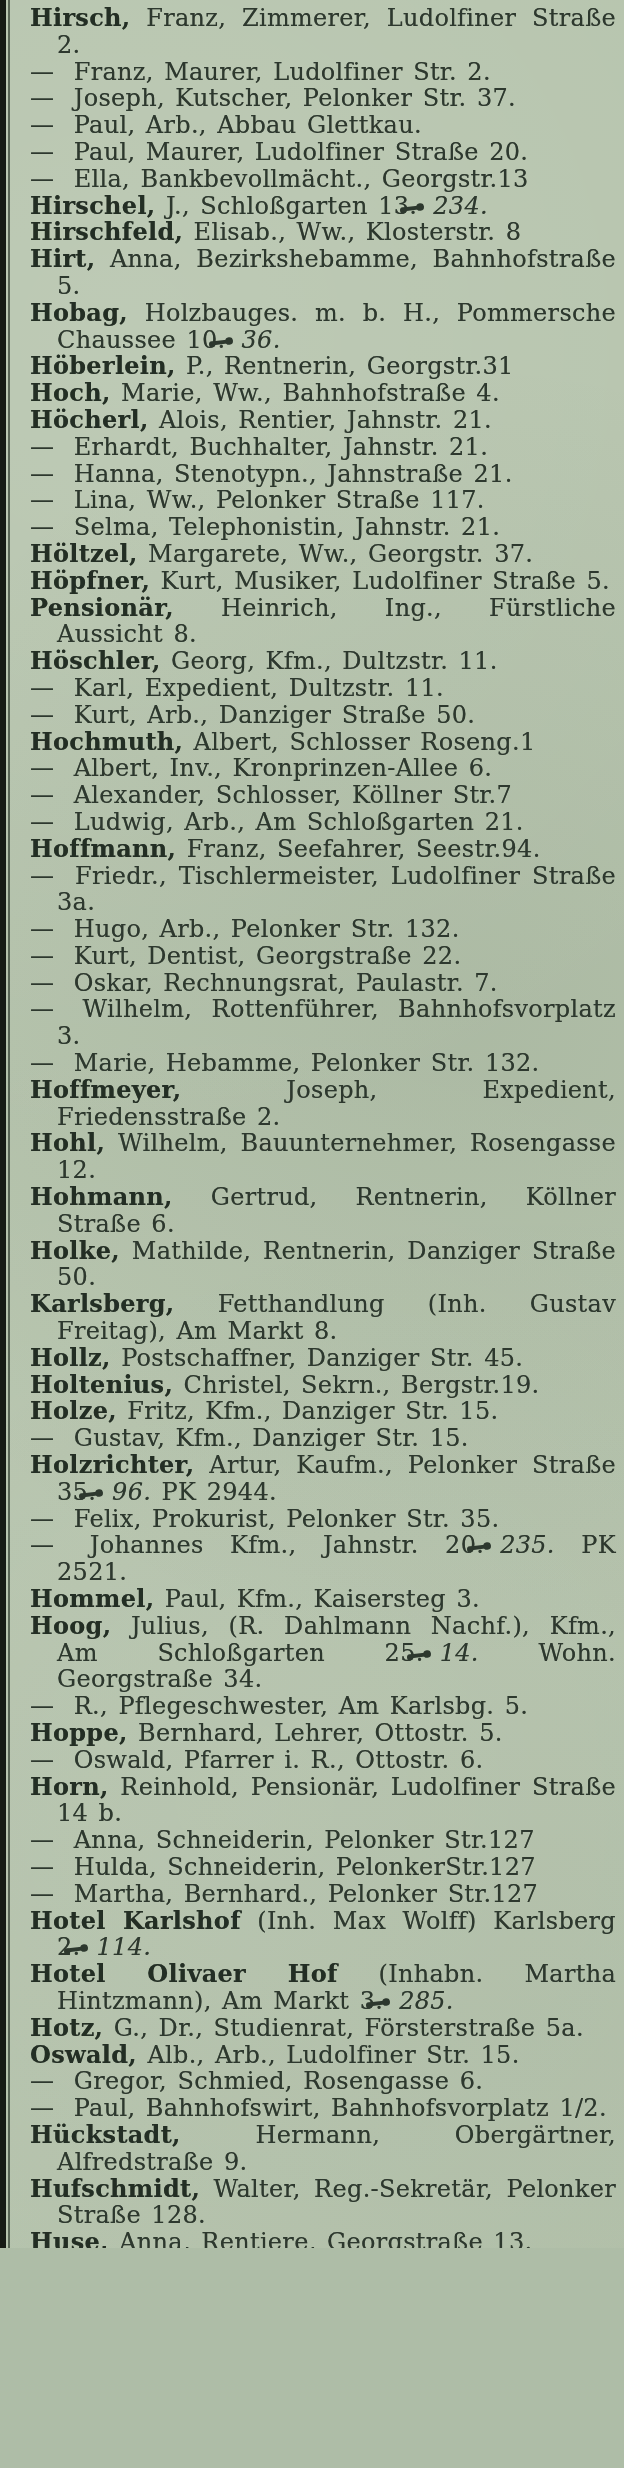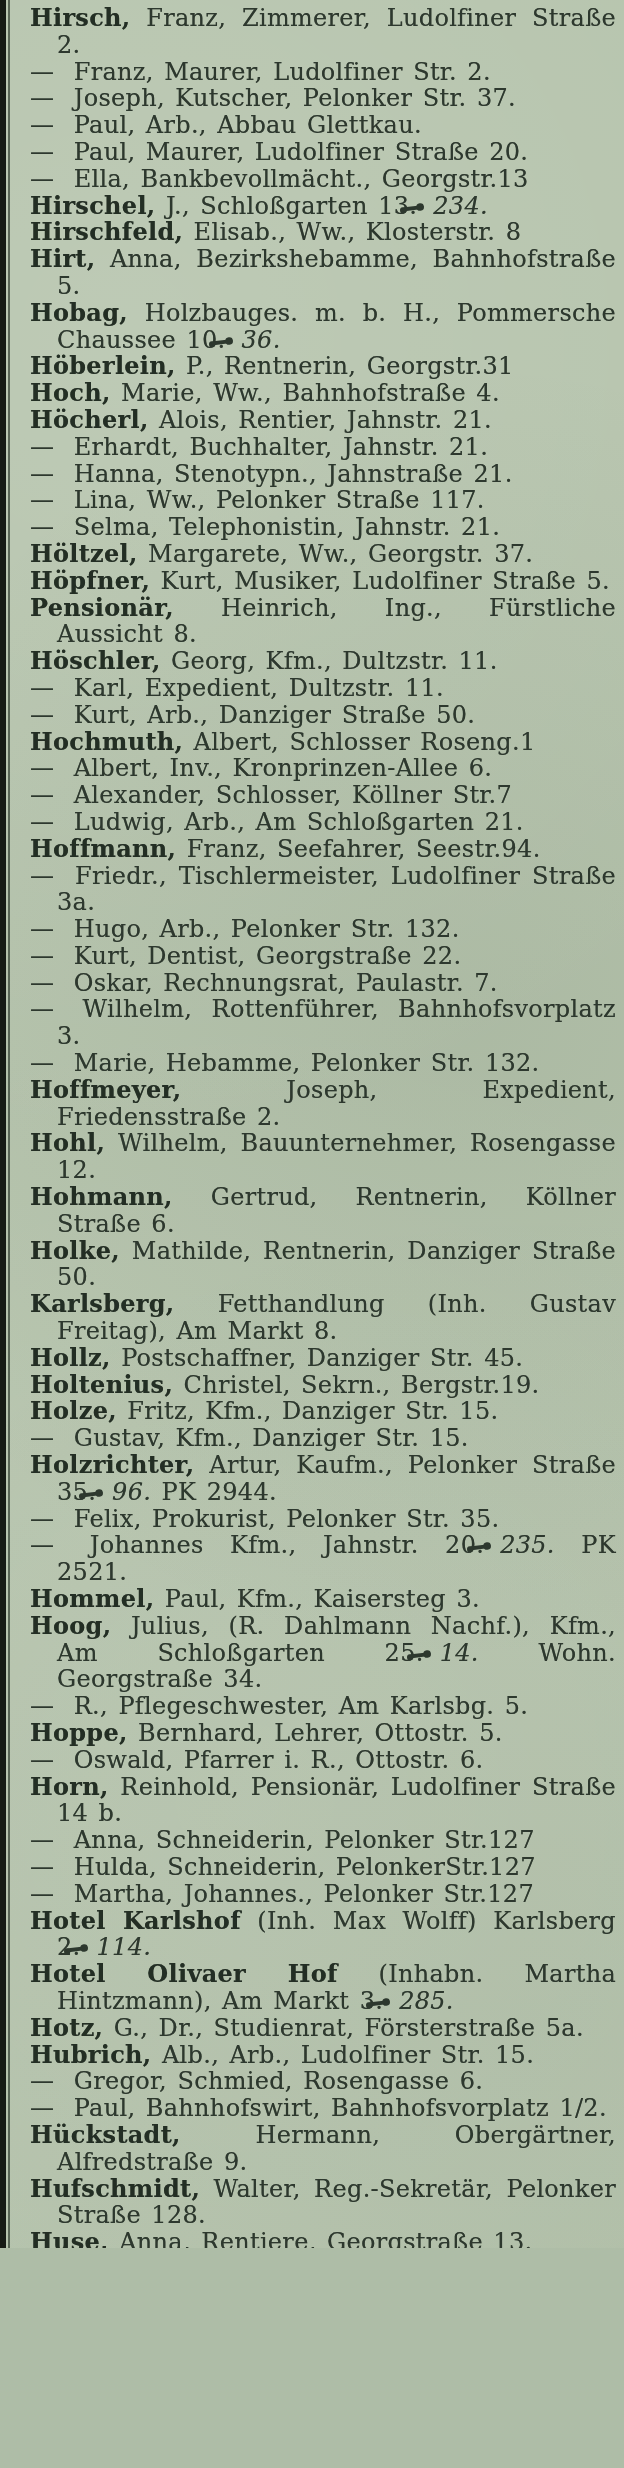--- a/index.html
+++ b/index.html
@@ -145,37 +145,37 @@
                 <rect x="4" y="4.6" width="20" height="4.6" rx="2.3"></rect>
                 <circle cx="24.5" cy="6.5" r="4.4"></circle>
               </g>
             </svg></span><span>14.</span></span><span> Wohn. Georgstraße 34.</span></p>
       <p class="entry"><span class="dash">—</span><span> R., Pflegeschwester, Am Karlsbg. 5.</span></p>
       <p class="entry"><span class="lead">Hoppe,</span><span> Bernhard, Lehrer, Ottostr. 5.</span></p>
       <p class="entry"><span class="dash">—</span><span> Oswald, Pfarrer i. R., Ottostr. 6.</span></p>
       <p class="entry"><span class="lead">Horn,</span><span> Reinhold, Pensionär, Ludolfiner Straße 14 b.</span></p>
       <p class="entry"><span class="dash">—</span><span> Anna, Schneiderin, Pelonker Str.127</span></p>
       <p class="entry"><span class="dash">—</span><span> Hulda, Schneiderin, PelonkerStr.127</span></p>
-      <p class="entry"><span class="dash">—</span><span> Martha, Johannes., Pelonker Str.127</span></p>
+      <p class="entry"><span class="dash">—</span><span> Martha, Bernhard., Pelonker Str.127</span></p>
       <p class="entry"><span class="lead">Hotel Karlshof</span><span> (Inh. Max Wolff) Karlsberg 2.</span><span class="phone-group"><span class="phone-icon"><svg viewBox="0 0 30 13" width="26" height="12" aria-hidden="true">
               <g transform="rotate(-7 15 6.5)">
                 <circle cx="4.5" cy="8" r="3.6"></circle>
                 <rect x="4" y="4.6" width="20" height="4.6" rx="2.3"></rect>
                 <circle cx="24.5" cy="6.5" r="4.4"></circle>
               </g>
             </svg></span><span>114.</span></span></p>
       <p class="entry"><span class="lead">Hotel Olivaer Hof</span><span> (Inhabn. Martha Hintzmann), Am Markt 3.</span><span class="phone-group"><span class="phone-icon"><svg viewBox="0 0 30 13" width="26" height="12" aria-hidden="true">
               <g transform="rotate(-7 15 6.5)">
                 <circle cx="4.5" cy="8" r="3.6"></circle>
                 <rect x="4" y="4.6" width="20" height="4.6" rx="2.3"></rect>
                 <circle cx="24.5" cy="6.5" r="4.4"></circle>
               </g>
             </svg></span><span>285.</span></span></p>
       <p class="entry"><span class="lead">Hotz,</span><span> G., Dr., Studienrat, Försterstraße 5a.</span></p>
-      <p class="entry"><span class="lead">Hubrich,</span><span> Alb., Arb., Ludolfiner Str. 15.</span></p>
+      <p class="entry"><span class="lead">Oswald,</span><span> Alb., Arb., Ludolfiner Str. 15.</span></p>
       <p class="entry"><span class="dash">—</span><span> Gregor, Schmied, Rosengasse 6.</span></p>
       <p class="entry"><span class="dash">—</span><span> Paul, Bahnhofswirt, Bahnhofsvorplatz 1/2.</span></p>
       <p class="entry"><span class="lead">Hückstadt,</span><span> Hermann, Obergärtner, Alfredstraße 9.</span></p>
       <p class="entry"><span class="lead">Hufschmidt,</span><span> Walter, Reg.-Sekretär, Pelonker Straße 128.</span></p>
       <p class="entry"><span class="lead">Huse,</span><span> Anna, Rentiere, Georgstraße 13.</span></p>
       <p class="entry"><span class="lead">Husen,</span><span> Aug., Maurer, Bergstraße 10.</span></p>
       <p class="entry"><span class="lead">Huth,</span><span> Marga, Privatiere, Pelonker Straße 27.</span></p>
     </div>
 </div>
 

